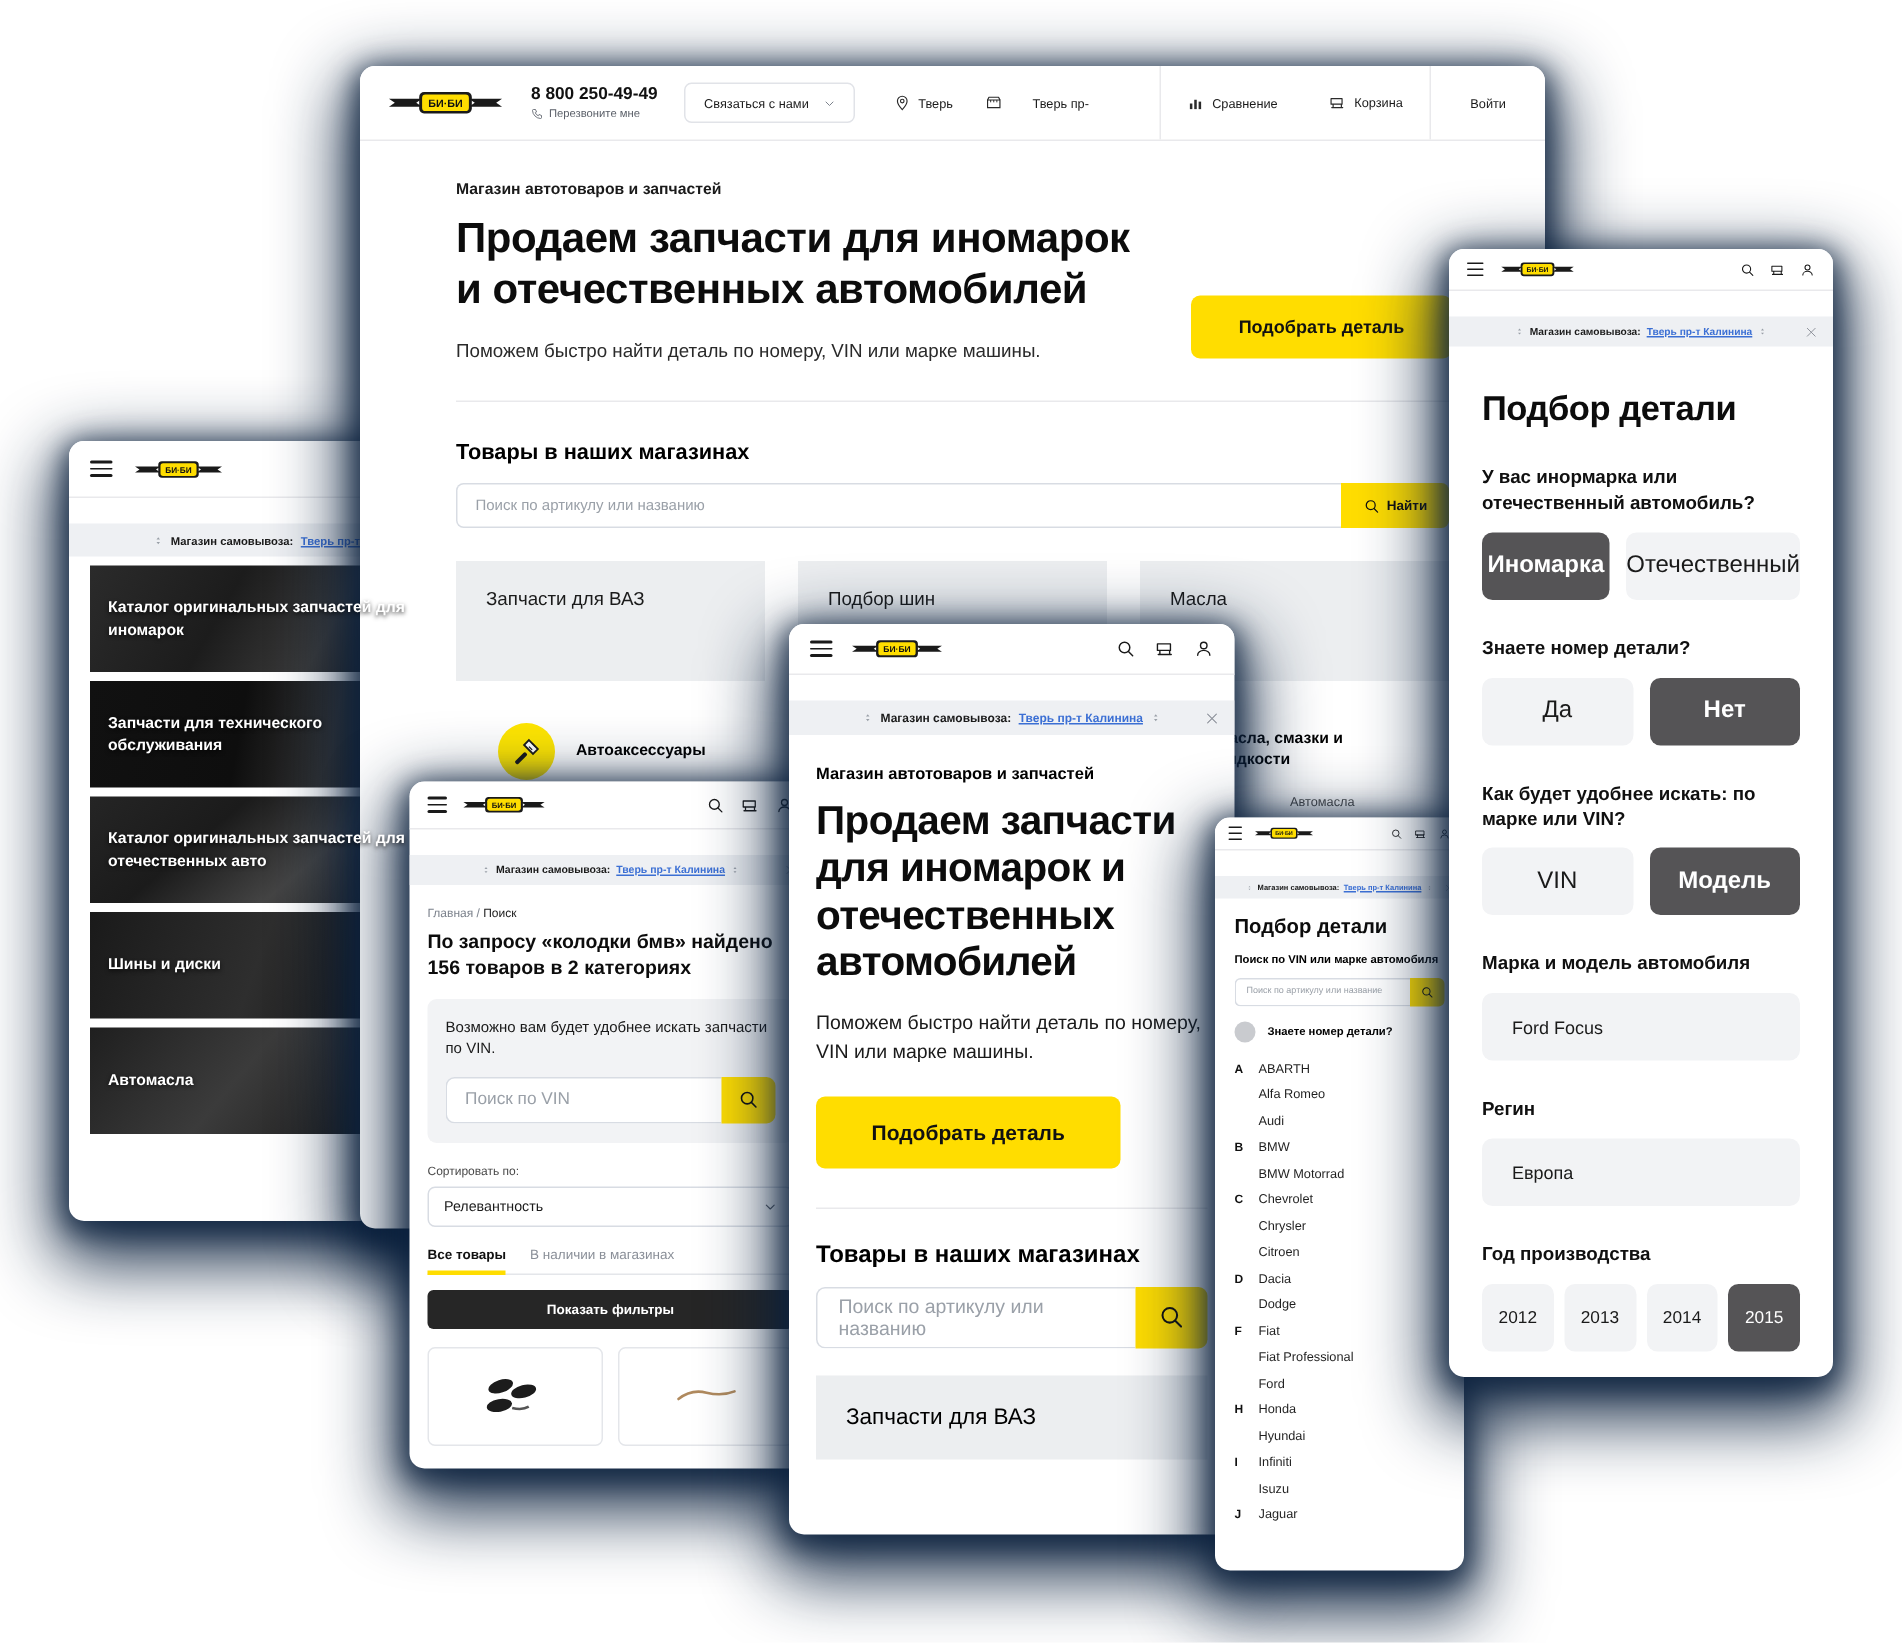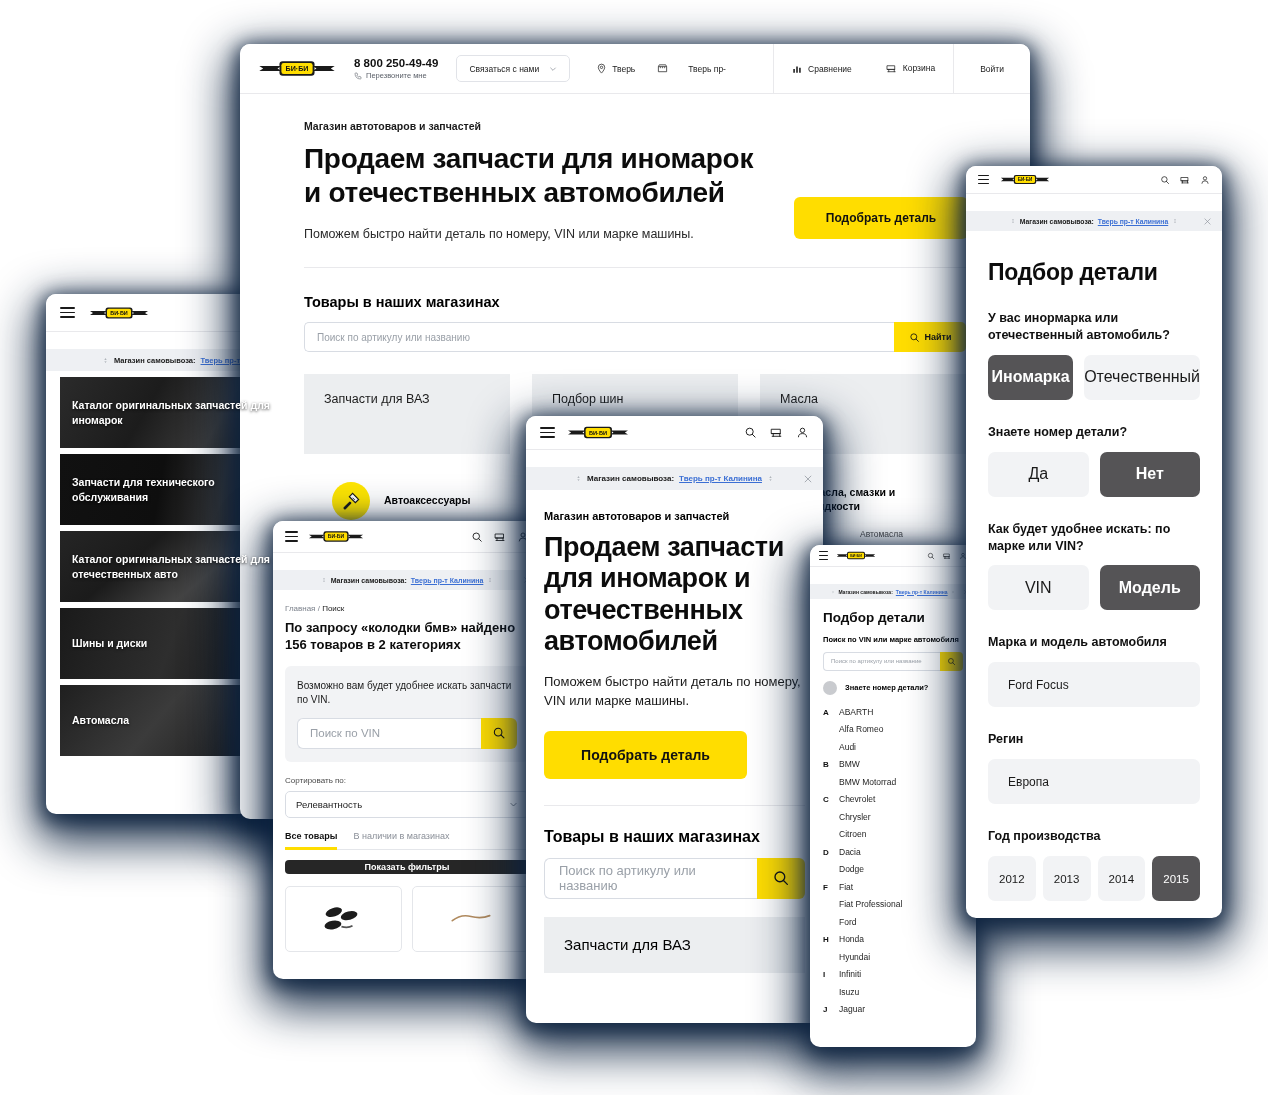--- a/index.html
+++ b/index.html
@@ -113,21 +113,21 @@
   #w3 .vinrow .fld { flex:1; height:31px; padding:0 12px; font-size:11.5px; border-right:none;
                      border-radius:6px 0 0 6px; }
   #w3 .sortlbl { font-size:8px; color:#4a4a4a; margin-top:14px; }
   #w3 .select { margin-top:6px; height:27px; border:1px solid #d8dce3; border-radius:5px;
                 display:flex; align-items:center; justify-content:space-between;
                 padding:0 10px; font-size:9.5px; color:#1a1a1a; background:#fff; }
   #w3 .tabs { display:flex; gap:16px; margin-top:13px; font-size:9px; }
   #w3 .tabs .t { padding-bottom:6px; color:#8a8f98; }
   #w3 .tabs .t.act { color:#111; font-weight:700; border-bottom:3px solid #ffdd00; }
   #w3 .tabline { height:1px; background:#e4e6ea; margin-top:-1px; }
-  #w3 .filt { height:14px; margin-top:10px; display:flex; align-items:center;
+  #w3 .filt { height:26px; margin-top:10px; display:flex; align-items:center;
               justify-content:center; font-size:9px; border-radius:4px; }
   #w3 .prods { display:flex; gap:10px; margin-top:12px; }
   #w3 .prod { flex:1; height:66px; border:1px solid #e4e6ea; border-radius:5px;
               display:flex; align-items:center; justify-content:center; }
 
   
   #w4 { left:526px; top:416px; width:297px; height:607px; }
   #w4 .topbar { height:34px; padding:0 14px; gap:12px; }
   #w4 .pickup-bar { height:23px; font-size:8px; gap:5px; }
   #w4 .body { padding:20px 18px 0; }

